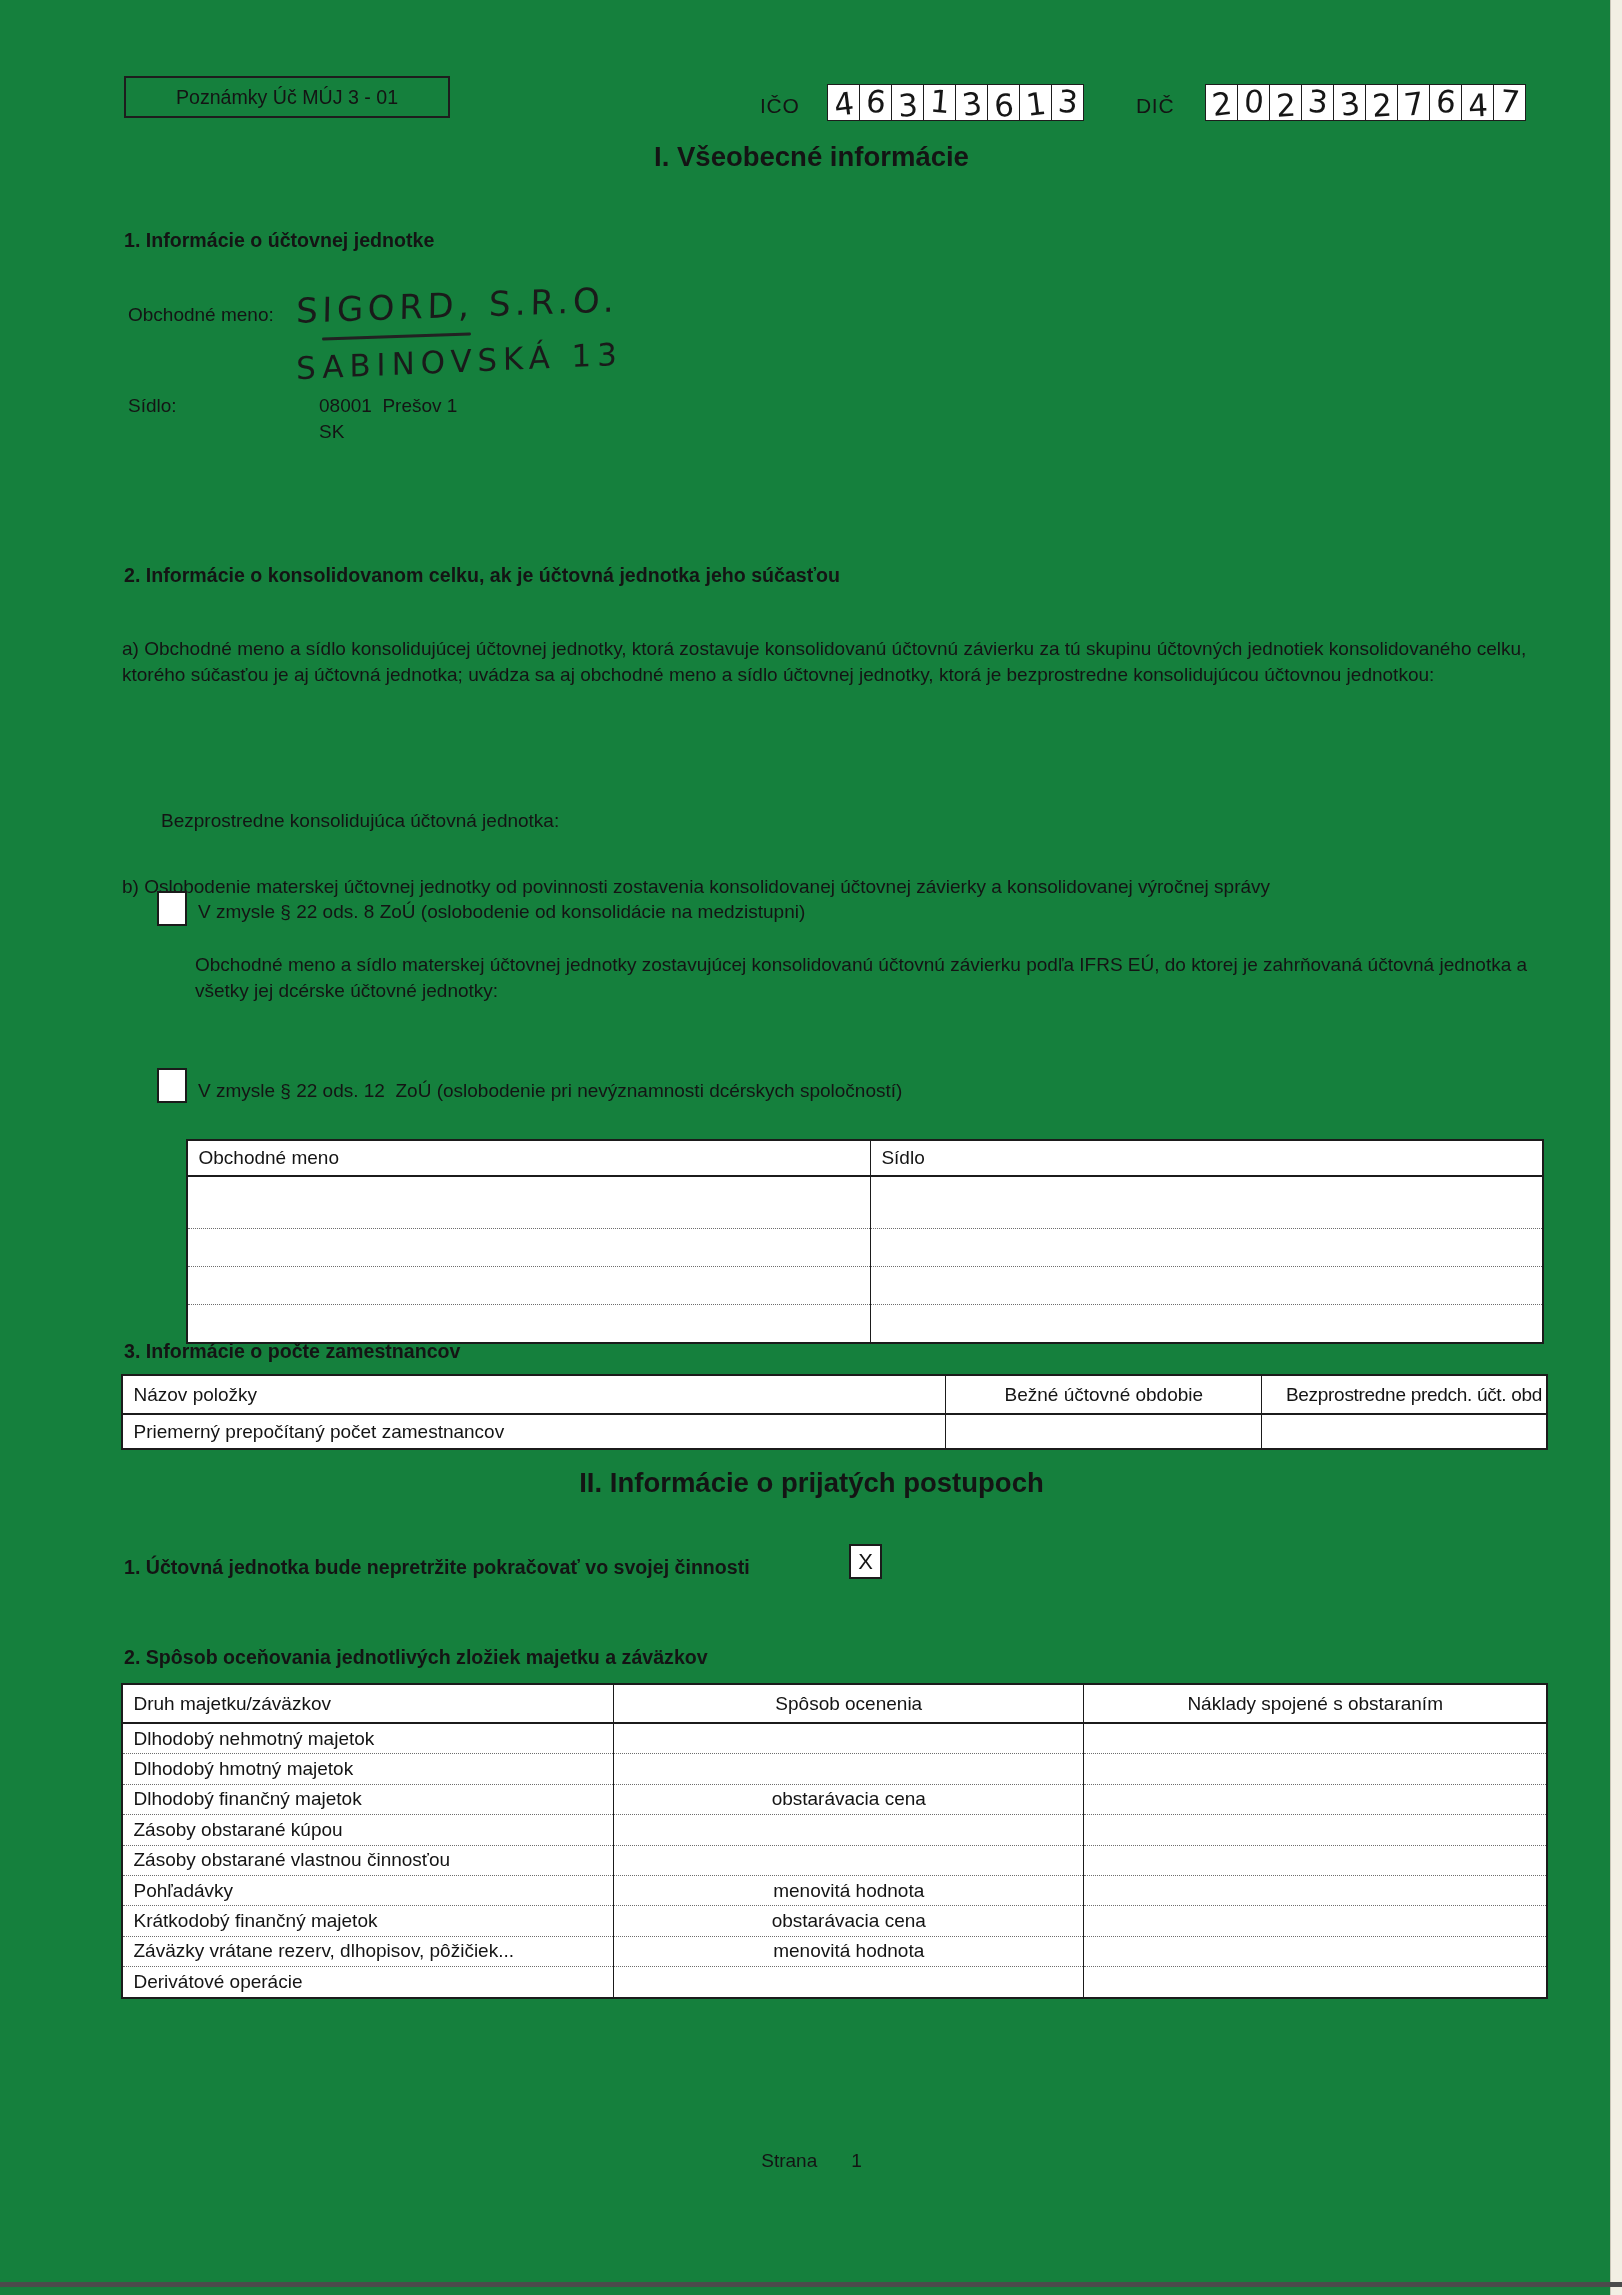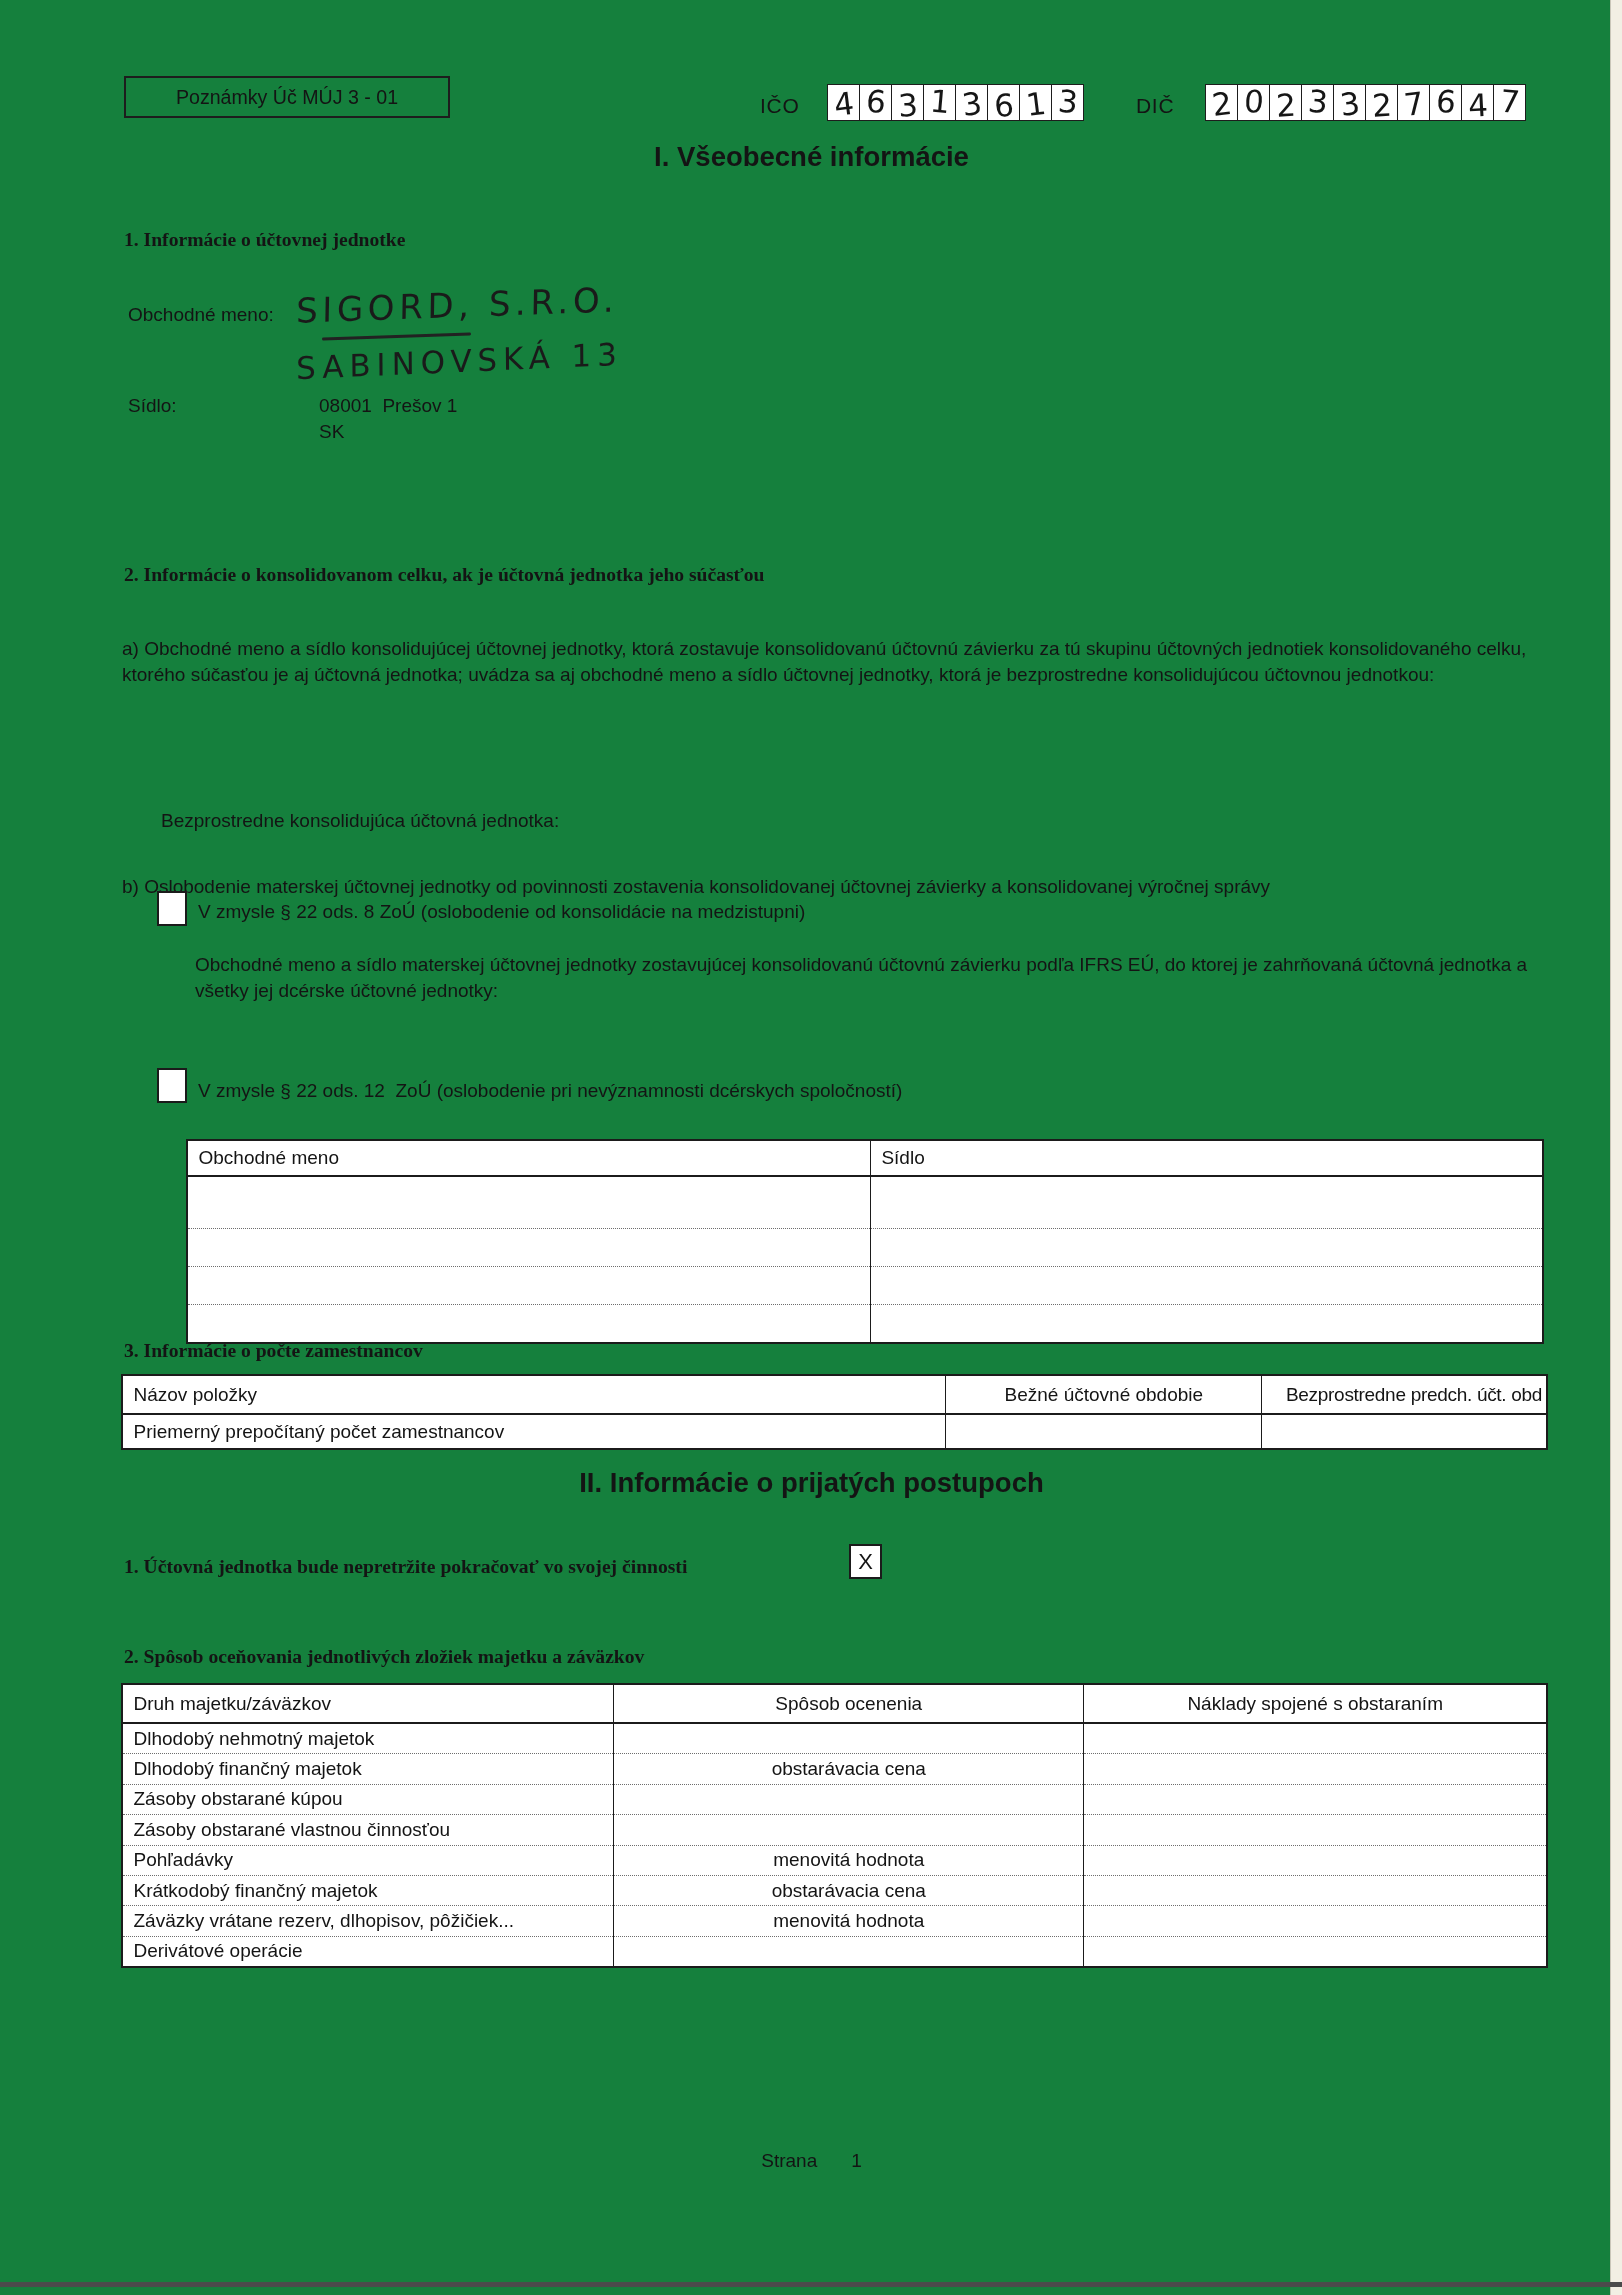--- a/index.html
+++ b/index.html
@@ -33,21 +33,21 @@
   .digit-cell span {
     font-family: "DejaVu Sans", sans-serif;
     font-size: 31px; line-height: 1; display: inline-block; color:#161616;
   }
   .digit-cell:nth-child(odd) span  { transform: rotate(-7deg) translateY(2px); }
   .digit-cell:nth-child(even) span { transform: rotate(5deg) translateY(-0.7px); }
   .digit-cell:nth-child(3n) span   { transform: rotate(-3deg) translateY(3.3px); }
 
   .big-title { left:0; width:100%; text-align:center; font-size:27.5px; font-weight:bold; }
 
-  .h-bold { font-size: 19.6px; font-weight: bold; font-family: Liberation Serif, serif; }
+  .h-bold { font-size: 19.6px; font-weight: bold; }
   .body-text { font-size: 19px; line-height: 25.5px; }
 
   
   .hand { font-family: "DejaVu Sans", sans-serif; color: #1a1a1a; }
   .hand-name { font-size: 34px; letter-spacing: 4.6px; transform: rotate(-2deg) skewX(-3deg); }
   .hand-addr { font-size: 31px; letter-spacing: 5.9px; transform: rotate(-2.5deg) skewX(-2deg); }
   .hand-stroke { height: 2.6px; background: #222; transform: rotate(-2deg); border-radius: 1.3px; }
 
   
   .checkbox {
@@ -270,20 +270,25 @@
         <th>Náklady spojené s obstaraním</th>
       </tr>
     </thead>
     <tbody>
         <tr>
           <td>Dlhodobý nehmotný majetok</td>
           <td></td>
           <td></td>
         </tr>
         <tr>
+          <td>Dlhodobý hmotný majetok</td>
+          <td></td>
+          <td></td>
+        </tr>
+        <tr>
           <td>Dlhodobý finančný majetok</td>
           <td>obstarávacia cena</td>
           <td></td>
         </tr>
         <tr>
           <td>Zásoby obstarané kúpou</td>
           <td></td>
           <td></td>
         </tr>
         <tr>

